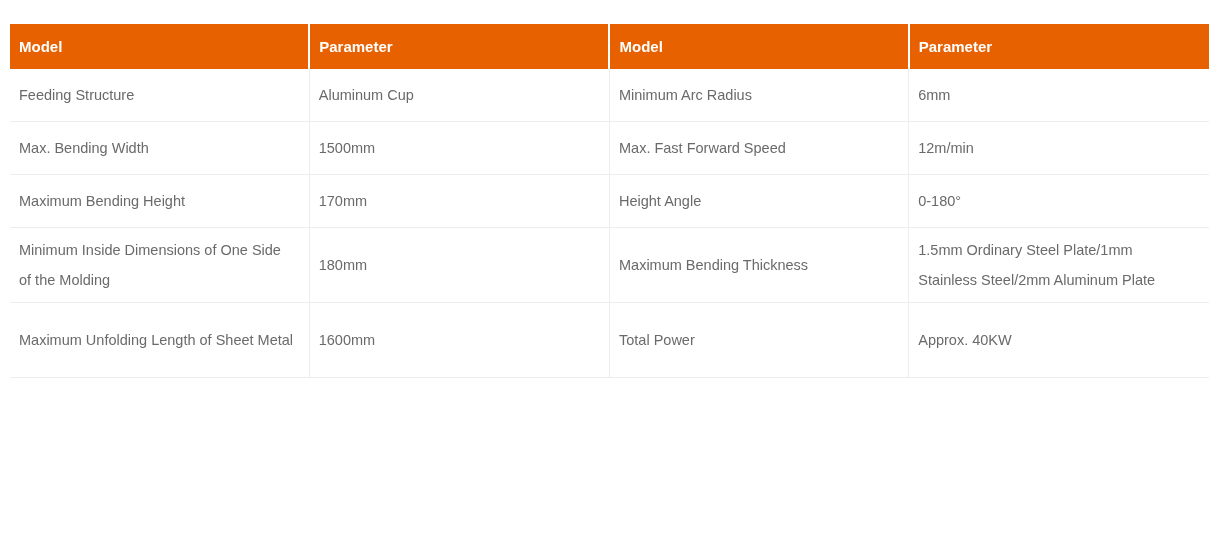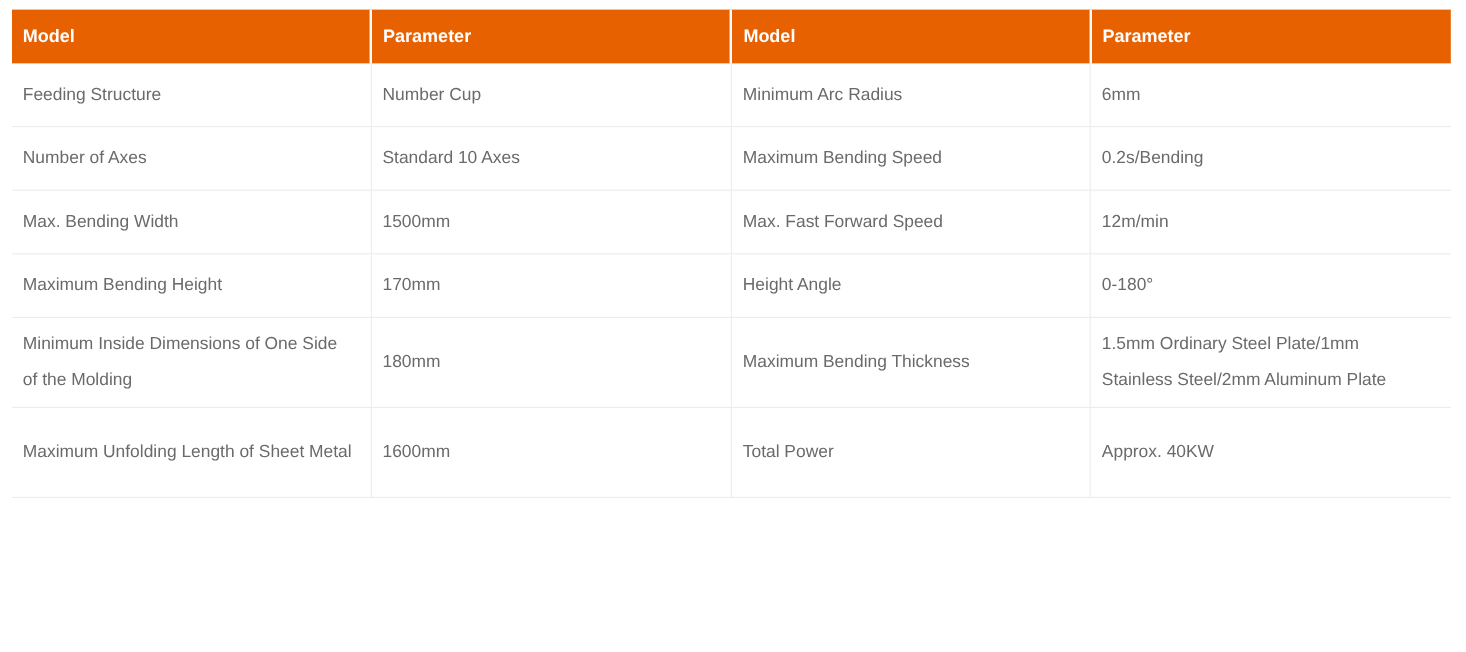--- a/index.html
+++ b/index.html
@@ -7,21 +7,21 @@
     padding: 0;
     background: #ffffff;
   }
   body {
     width: 1222px;
     height: 543px;
     font-family: "Liberation Sans", sans-serif;
     overflow: hidden;
   }
   #spec-table-wrap {
-    padding-top: 8px;
+    padding-top: 24px;
     padding-left: 10px;
     padding-right: 13px;
     box-sizing: border-box;
     width: 1222px;
   }
   table.spec-table {
     border-collapse: collapse;
     width: 1199px;
     table-layout: fixed;
     background: #ffffff;
@@ -81,41 +81,27 @@
         <th>Model</th>
         <th class="last-head">Parameter</th>
       </tr>
     </thead>
     <tbody id="table-body">
         <tr class="r-single">
           <td>
             <span class="cell-text">Feeding Structure</span>
           </td>
           <td>
-            <span class="cell-text">Number Cup</span>
+            <span class="cell-text">Aluminum Cup</span>
           </td>
           <td>
             <span class="cell-text">Minimum Arc Radius</span>
           </td>
           <td class="last-col">
             <span class="cell-text">6mm</span>
-          </td>
-        </tr>
-        <tr class="r-single">
-          <td>
-            <span class="cell-text">Number of Axes</span>
-          </td>
-          <td>
-            <span class="cell-text">Standard 10 Axes</span>
-          </td>
-          <td>
-            <span class="cell-text">Maximum Bending Speed</span>
-          </td>
-          <td class="last-col">
-            <span class="cell-text">0.2s/Bending</span>
           </td>
         </tr>
         <tr class="r-single">
           <td>
             <span class="cell-text">Max. Bending Width</span>
           </td>
           <td>
             <span class="cell-text">1500mm</span>
           </td>
           <td>

